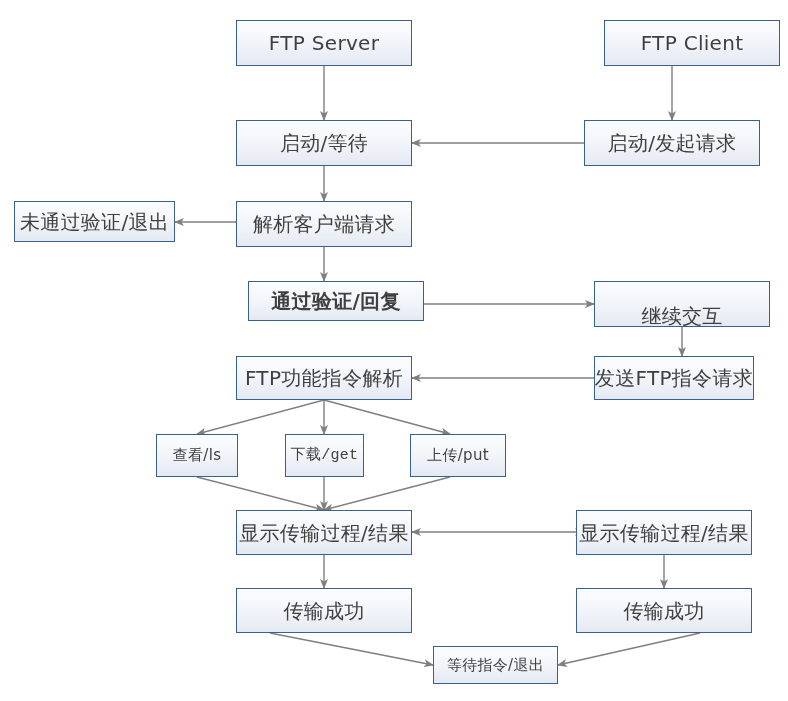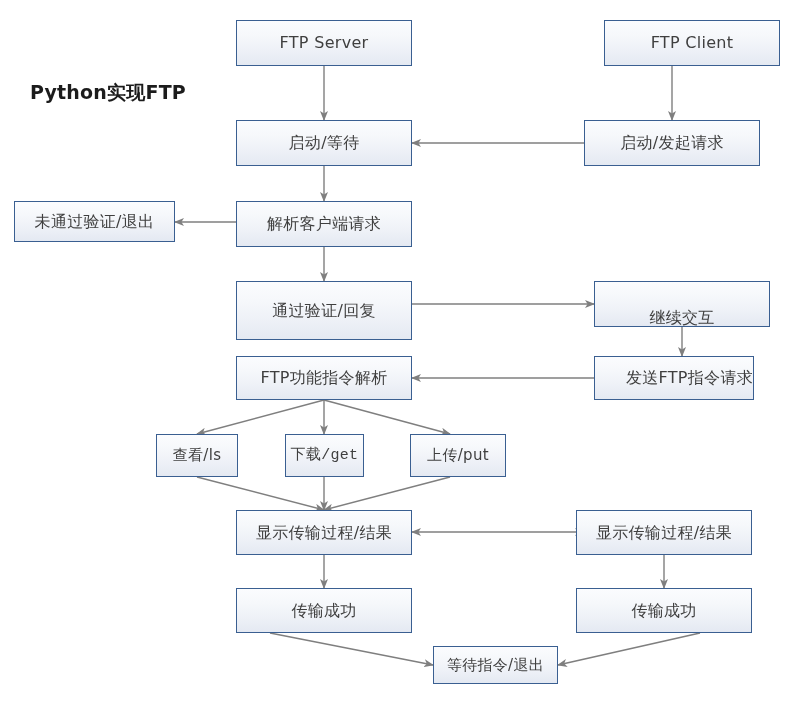--- a/index.html
+++ b/index.html
@@ -31,21 +31,21 @@
     border: 1px solid #3a5f91;
     background: linear-gradient(to bottom,
                 #fbfcfe 0%,
                 #f6f8fb 32%,
                 #eef1f7 66%,
                 #e4e9f2 100%);
     display: flex;
     align-items: center;
     justify-content: center;
     color: #3f3f3f;
-    font-size: 16px;
+    font-size: 20px;
     line-height: 1;
     letter-spacing: 0.3px;
     white-space: nowrap;
     z-index: 2;
   }
   .node.small {
     font-size: 15px;
   }
   .title {
     position: absolute;
@@ -88,42 +88,41 @@
         <polyline points="324,477 324,510" marker-end="url(#arrow-end)"></polyline>
         <polyline points="450,477 324,510" marker-end="url(#arrow-end)"></polyline>
         <polyline points="576,532 412,532" marker-end="url(#arrow-end)" marker-start="url(#arrow-start)"></polyline>
         <polyline points="324,555 324,588" marker-end="url(#arrow-end)"></polyline>
         <polyline points="664,555 664,588" marker-end="url(#arrow-end)"></polyline>
         <polyline points="270,633 433,665" marker-end="url(#arrow-end)"></polyline>
         <polyline points="700,633 558,665" marker-end="url(#arrow-end)"></polyline>
       </g>
   </svg>
 
-  <div class="title" style="left: 30px; top: 80px;">Python实现FTP</div>
 
   <div id="node-layer">
       <div class="node" style="left: 236px; top: 20px; width: 176px; height: 46px;">
         <span>FTP  Server</span>
       </div>
       <div class="node" style="left: 604px; top: 20px; width: 176px; height: 46px;">
         <span>FTP  Client</span>
       </div>
       <div class="node" style="left: 236px; top: 120px; width: 176px; height: 46px;">
         <span>启动/等待</span>
       </div>
       <div class="node" style="left: 584px; top: 120px; width: 176px; height: 46px;">
         <span>启动/发起请求</span>
       </div>
       <div class="node" style="left: 14px; top: 201px; width: 161px; height: 41px;">
         <span>未通过验证/退出</span>
       </div>
       <div class="node" style="left: 236px; top: 201px; width: 176px; height: 46px;">
         <span>解析客户端请求</span>
       </div>
-      <div class="node" style="left: 236px; top: 281px; width: 176px; height: 59px;">
+      <div class="node" style="left: 248px; top: 281px; width: 176px; height: 40px; font-weight: bold;">
         <span>通过验证/回复</span>
       </div>
       <div class="node" style="left: 594px; top: 281px; width: 176px; height: 46px; align-items: flex-end;">
         <span>继续交互</span>
       </div>
       <div class="node" style="left: 236px; top: 356px; width: 176px; height: 44px;">
         <span>FTP功能指令解析</span>
       </div>
       <div class="node" style="left: 594px; top: 356px; width: 160px; height: 44px; justify-content: flex-end;">
         <span>发送FTP指令请求</span>

